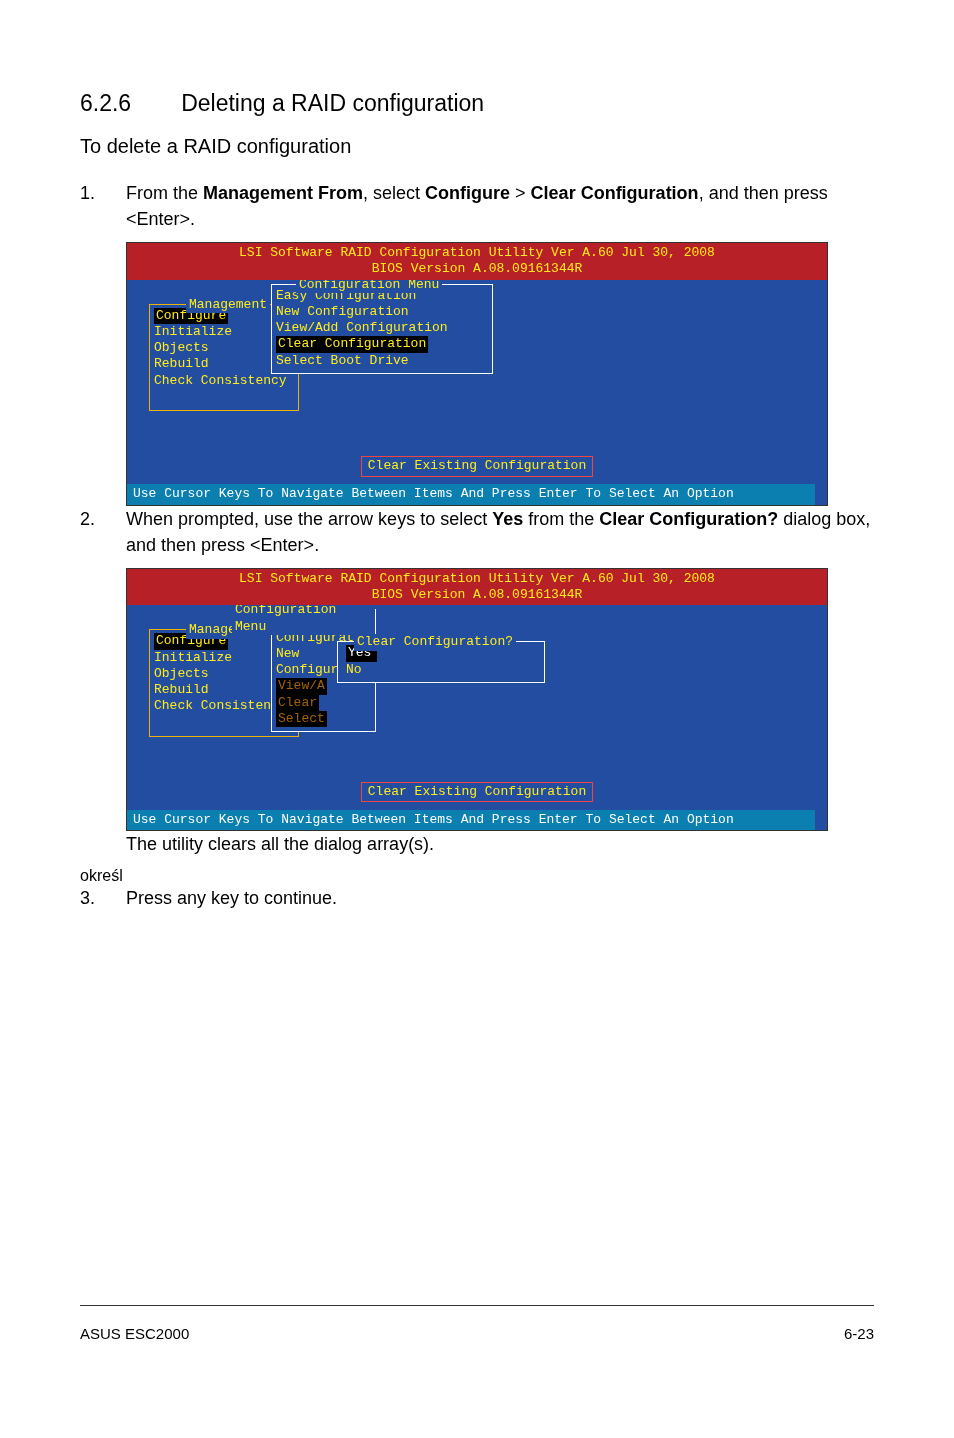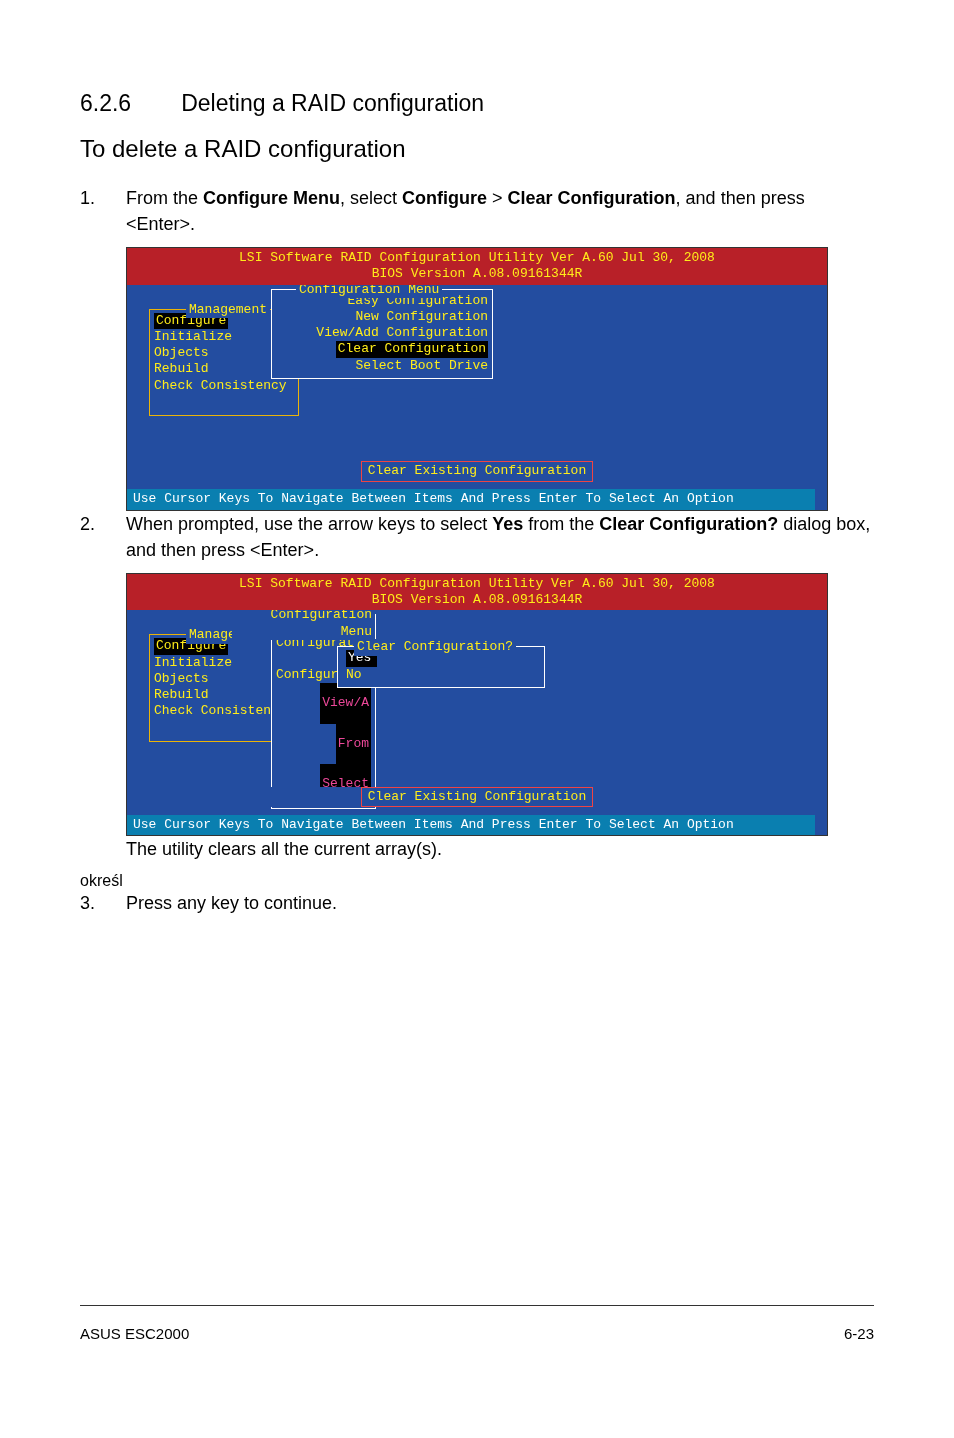--- a/index.html
+++ b/index.html
@@ -19,21 +19,21 @@
   .section-title {
     font-size: 23px;
     font-weight: normal;
     margin-bottom: 18px;
   }
   .section-no {
     display: inline-block;
     margin-right: 50px;
   }
   .intro {
-    font-size: 24px;
+    font-size: 20px;
     margin-bottom: 22px;
   }
   .step {
     display: flex;
     font-size: 18px;
     margin-bottom: 10px;
     line-height: 1.45;
   }
   .step-num {
     width: 46px;
@@ -111,21 +111,20 @@
   }
   .cfg-box {
     position: absolute;
     left: 144px;
     top: 4px;
     border: 1px solid #fff;
     width: 212px;
     padding: 3px 4px 4px 4px;
     color: #ffec1a;
     background: #234da0;
-    text-align: right;
   }
   .cfg-title {
     position: absolute;
     top: -8px; left: 24px;
     background: #234da0;
     padding: 0 3px;
     color: #ffec1a;
   }
   .cfg-box .sel {
     background: #000;
@@ -151,23 +150,23 @@
     color: #ffec1a;
   }
   .dlg-box .sel {
     background: #000;
     color: #fff;
     display: inline-block;
     padding: 0 6px 0 2px;
   }
   .trunc {
     background: #000;
-    color: #ec4899;
-    display: inline-block;
-    padding: 12px 2px;
+    color: #a16207;
+    display: inline-block;
+    padding: 0 2px;
   }
   .footer {
     position: absolute;
     bottom: 38px;
     left: 80px; right: 80px;
     border-top: 1px solid #333;
     padding-top: 19px;
     font-size: 15px;
     display: flex;
     justify-content: space-between;
@@ -180,21 +179,21 @@
   <div class="section-title">
     <span class="section-no">6.2.6</span><span>Deleting a RAID configuration</span>
   </div>
 
   <div class="intro">To delete a RAID configuration</div>
 
   
   <div class="step">
     <div class="step-num">1.</div>
     <div class="step-body">
-      <span>From the </span><b>Configure Menu</b><span>, select </span><b>Configure</b><span> &gt; </span><b>Clear Configuration</b><span>, and then press &lt;Enter&gt;.</span>
+      <span>From the </span><b>Management From</b><span>, select </span><b>Configure</b><span> &gt; </span><b>Clear Configuration</b><span>, and then press &lt;Enter&gt;.</span>
     </div>
   </div>
 
   
   <div class="bios">
     <div class="bios-hdr">
       <div>LSI Software RAID Configuration Utility Ver A.60 Jul 30, 2008</div>
       <div>BIOS Version  A.08.09161344R</div>
     </div>
     <div class="bios-body">
@@ -242,38 +241,38 @@
         <div>Initialize</div>
         <div>Objects</div>
         <div>Rebuild</div>
         <div>Check Consistency</div>
       </div>
       <div class="cfg-box" style="width:95px;">
         <span class="cfg-title" style="left:-40px;">Configuration Menu</span>
         <div>Easy Configuration</div>
         <div>New Configuration</div>
         <div><span class="trunc">View/A</span></div>
-        <div><span class="trunc">From</span></div>
+        <div><span class="trunc">Clear</span></div>
         <div><span class="trunc">Select</span></div>
       </div>
       <div class="dlg-box">
         <span class="dlg-title">Clear Configuration?</span>
         <div><span class="sel">Yes</span></div>
         <div>No</div>
       </div>
       <div class="bios-footer">
         <span class="bios-footer-box">Clear Existing Configuration</span>
       </div>
       <div class="bios-helpbar">Use Cursor Keys To Navigate Between Items And Press Enter To Select An Option</div>
     </div>
   </div>
 
   <div class="step">
     <div class="step-num"></div>
-    <div class="step-body">The utility clears all the current array(s).</div>
+    <div class="step-body">The utility clears all the dialog array(s).</div>
   </div>
 
 określ
   <div class="step">
     <div class="step-num">3.</div>
     <div class="step-body">Press any key to continue.</div>
   </div>
 
   <div class="footer">
     <span>ASUS ESC2000</span>

